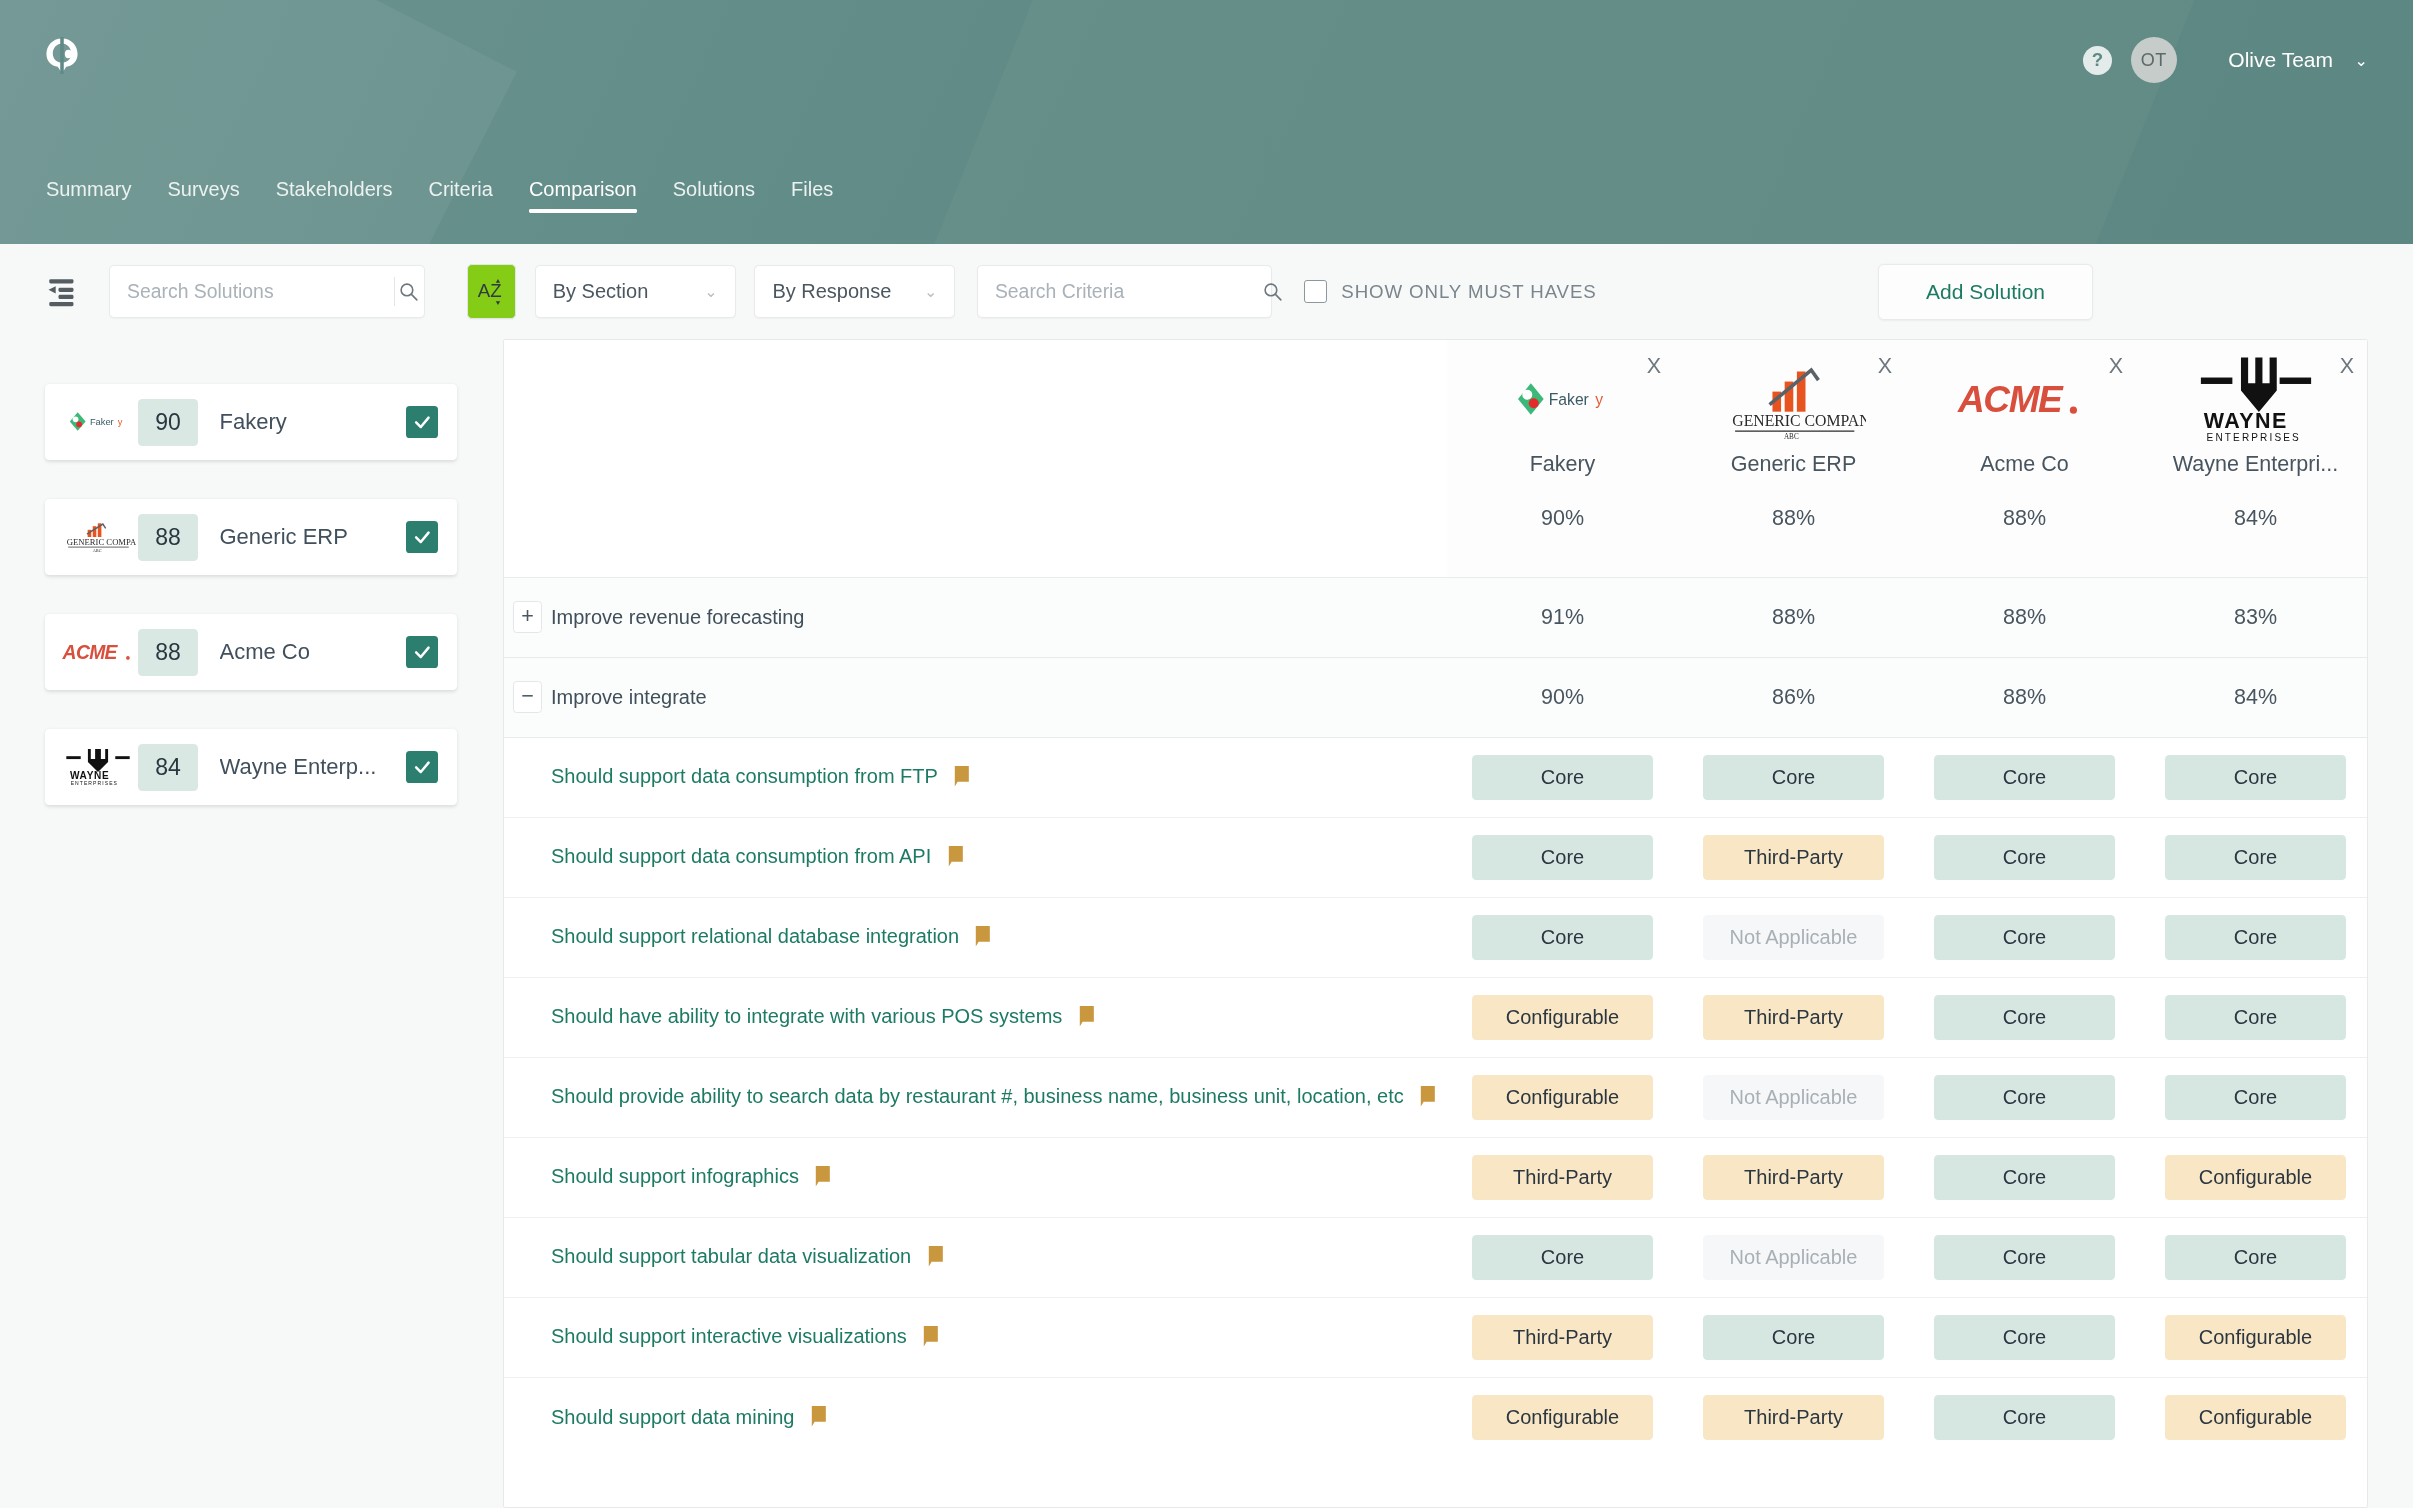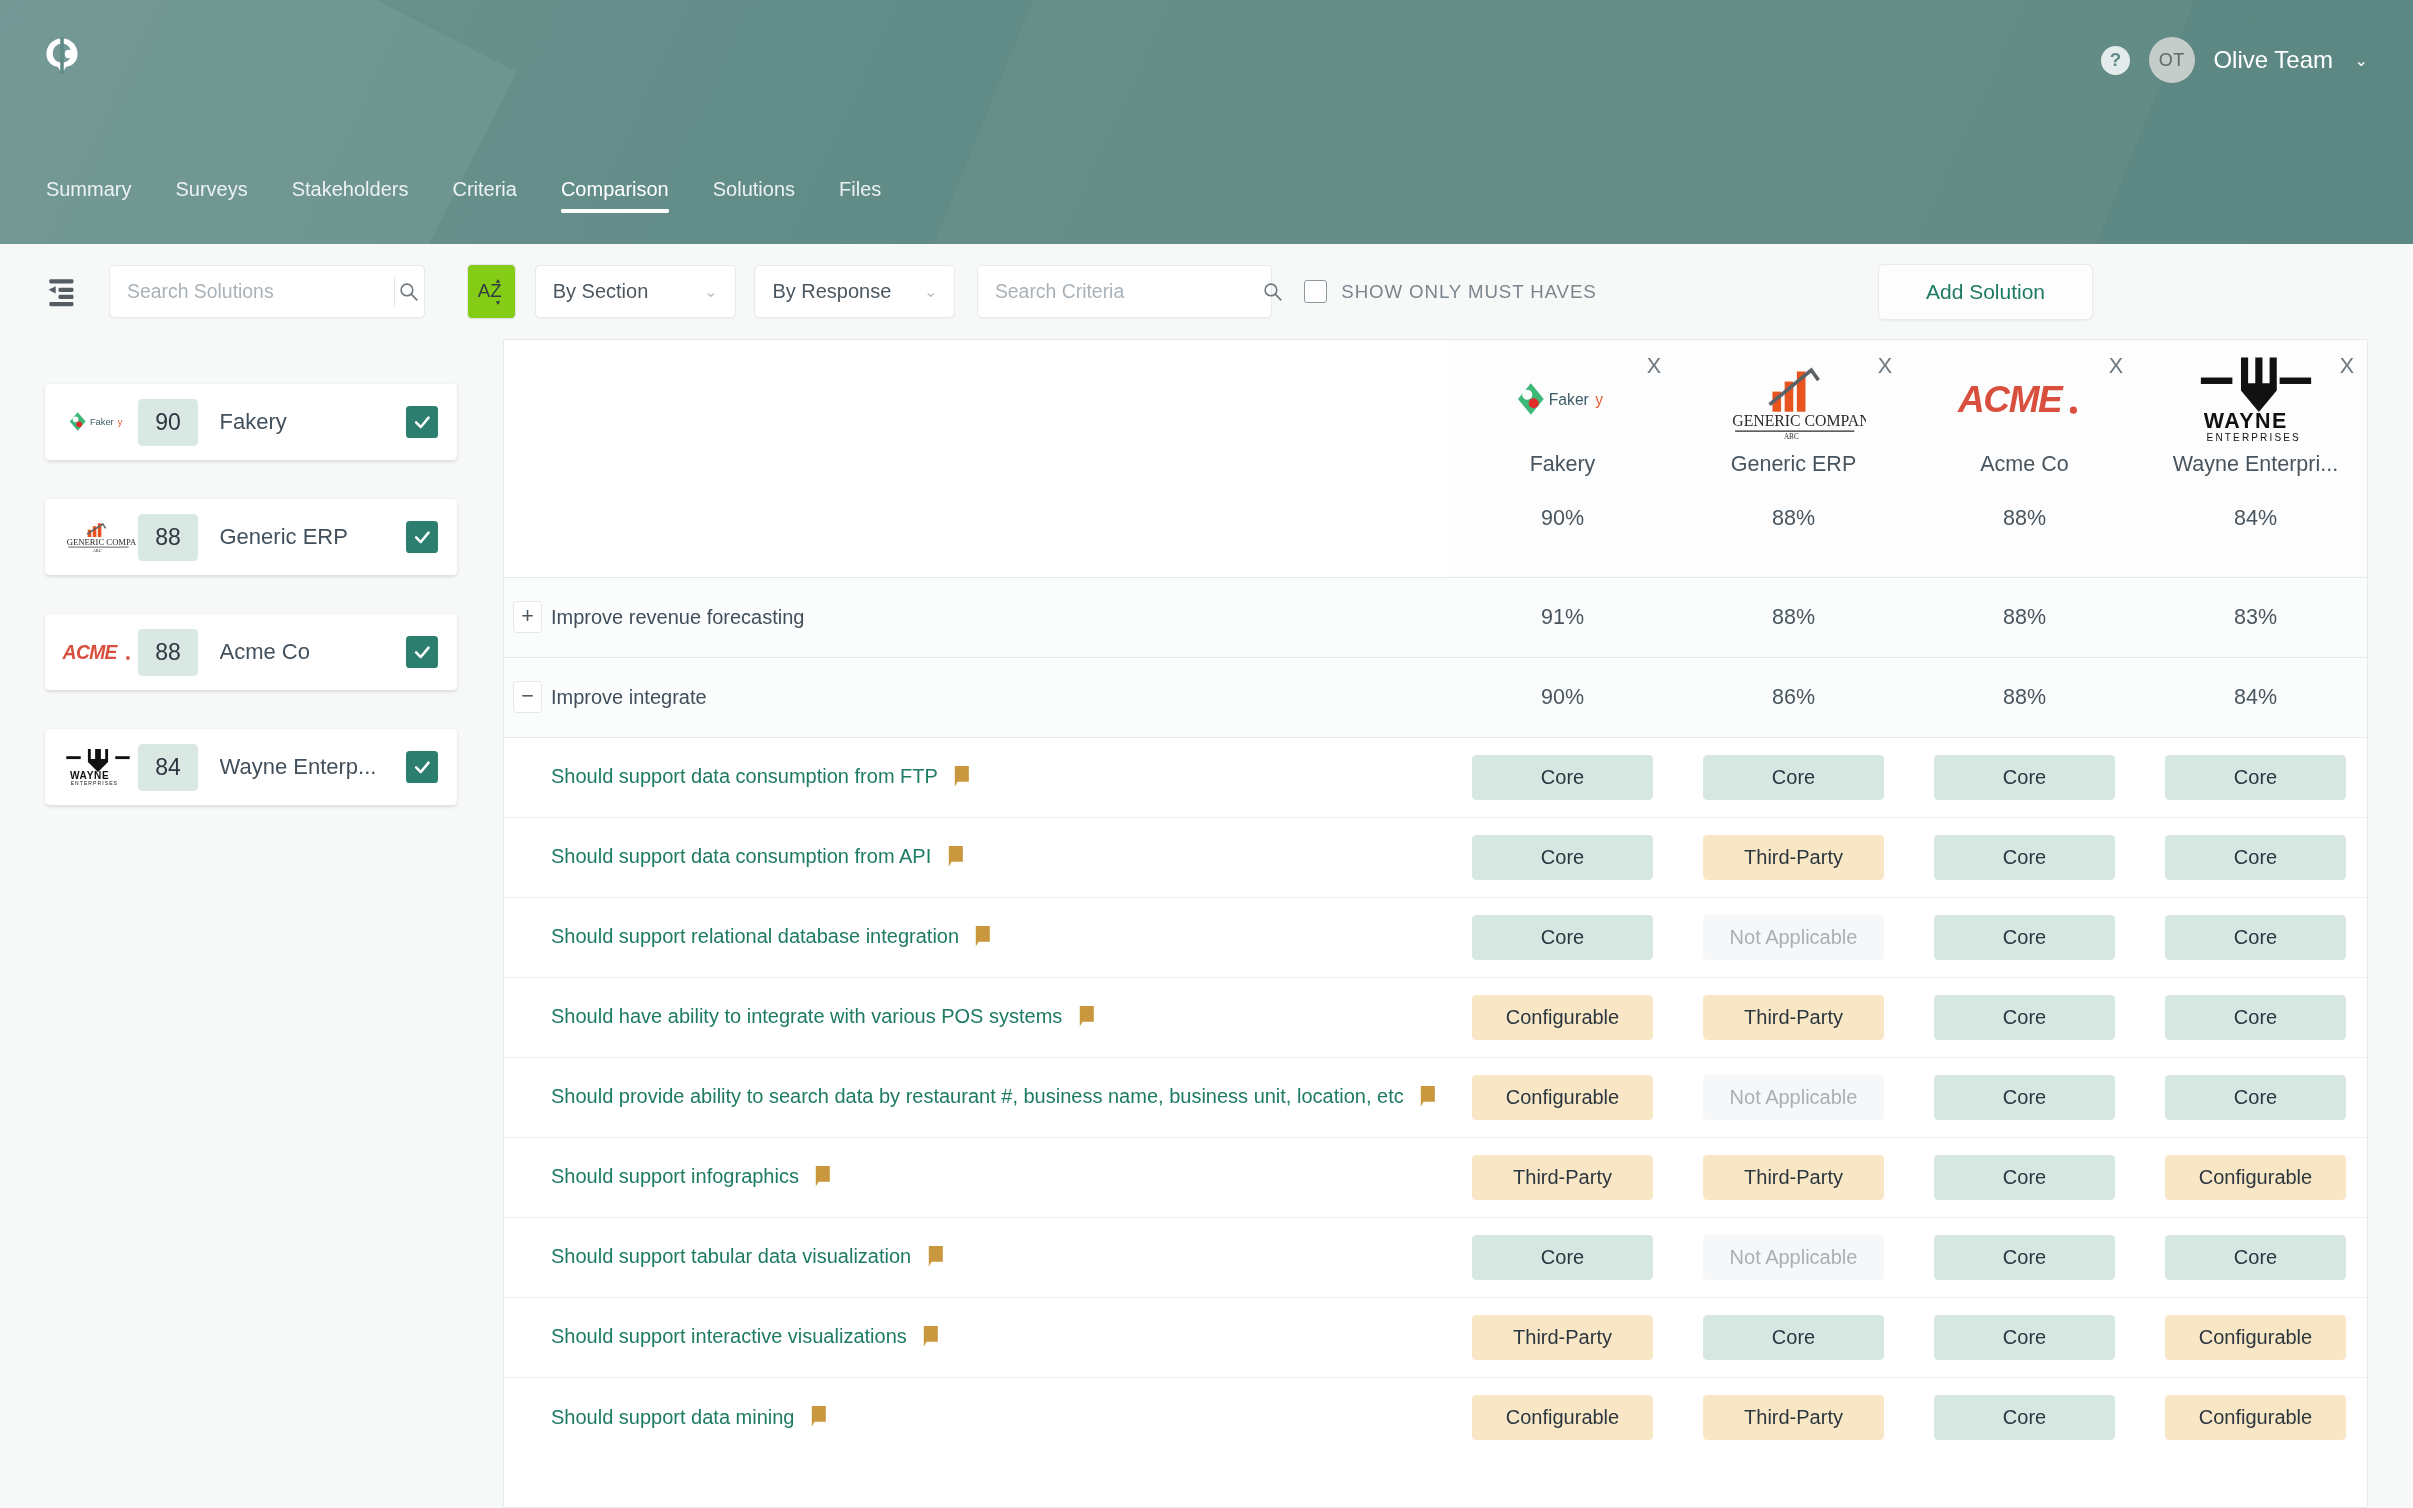--- a/index.html
+++ b/index.html
@@ -43,21 +43,21 @@
   }
 
   .page-title {
     position: absolute; top: 101px; left: 45px;
     color: #fff; font-size: 47px; font-weight: bold;
     letter-spacing: -0.4px;
   }
 
   .nav {
     position: absolute; top: 178px; left: 43px;
-    display: flex; align-items: flex-end; gap: 12px;
+    display: flex; align-items: flex-end; gap: 4px;
   }
   .nav-item {
     color: #ecf2f1; font-size: 20px;
     padding: 0 16px 11.5px 16px;
     position: relative; cursor: pointer;
     white-space: nowrap;
   }
   .nav-item:first-child { padding-left: 2.9px; }
   .nav-item.active { color: #ffffff; }
   .nav-item.active::after {
@@ -75,21 +75,21 @@
     background: #e4eceb; color: #5f8a85;
     display: flex; align-items: center; justify-content: center;
     font-size: 18.7px; font-weight: bold; cursor: pointer;
   }
   .avatar {
     width: 46px; height: 46px; border-radius: 50%;
     background: #c5ccca; color: #5c6a68;
     display: flex; align-items: center; justify-content: center;
     font-size: 18px; letter-spacing: 0.4px;
   }
-  .team-name { color: #fff; font-size: 24px; }
+  .team-name { color: #fff; font-size: 21px; margin-left: 33px; }
   .chev { color: #fff; font-size: 16px; margin-left: 2.9px; }
 
   
   .toolbar {
     position: absolute; top: 244px; left: 0;
     width: 2138px; height: 95px;
     display: flex; align-items: center;
     padding: 0 45px;
     background: #f7f8f8;
   }

